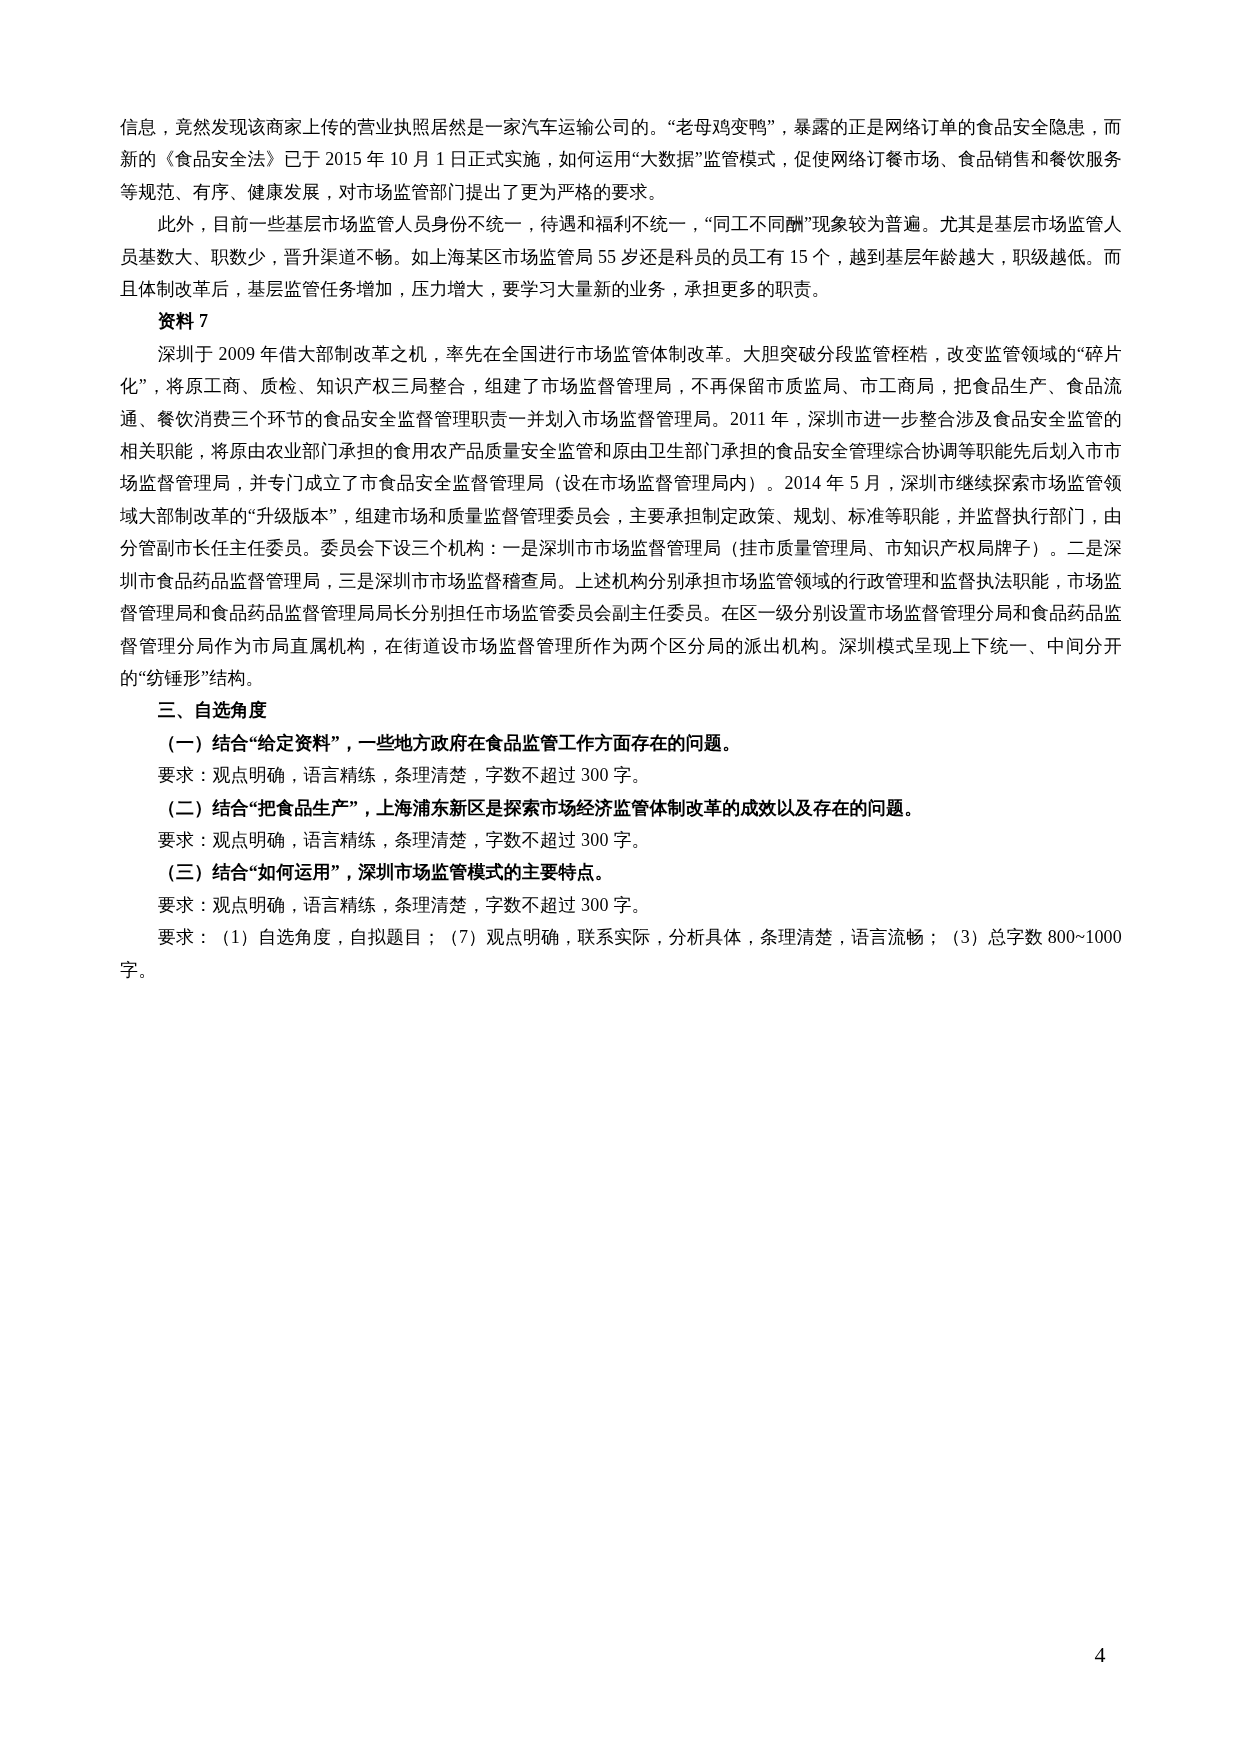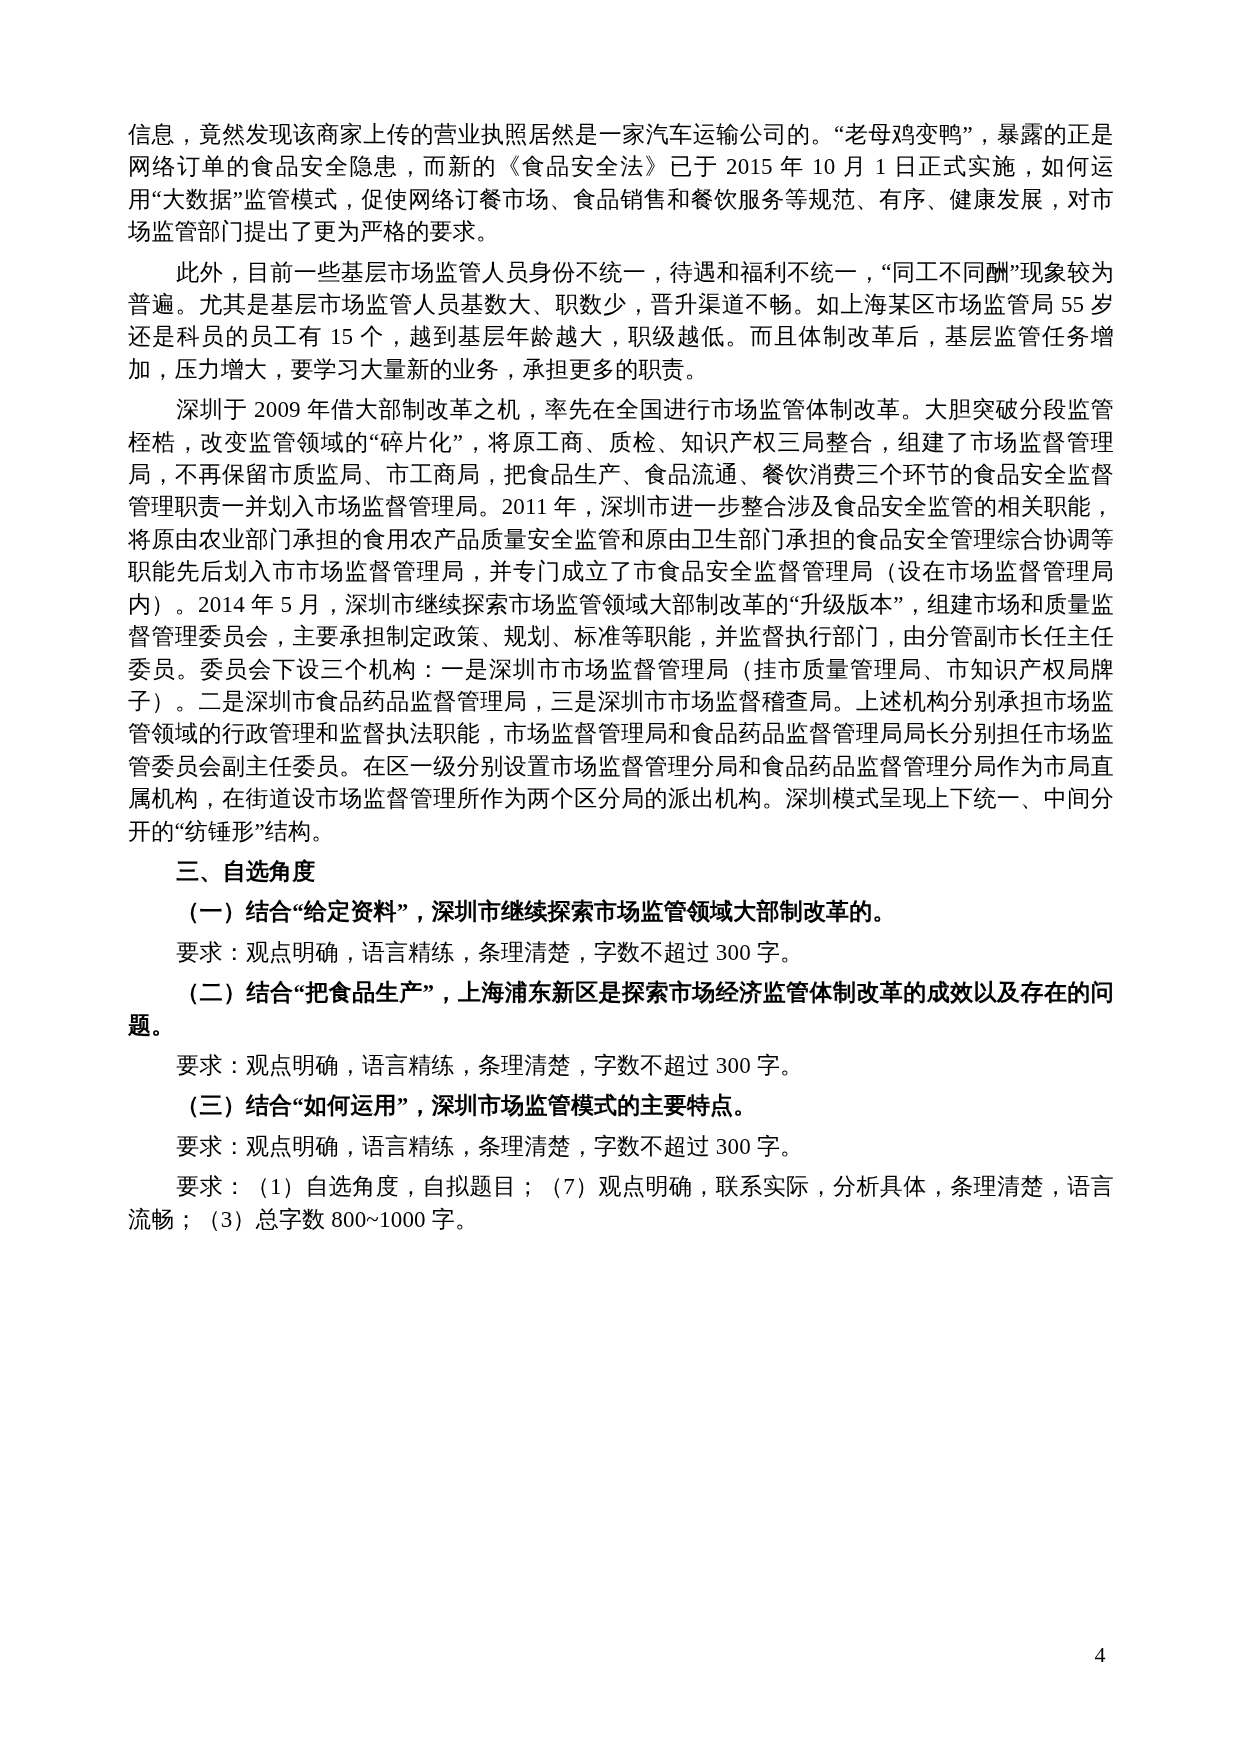--- a/index.html
+++ b/index.html
@@ -16,22 +16,22 @@
     font-family: "Liberation Serif", "DejaVu Serif", serif;
     color: #000000;
   }
   .content {
     position: absolute;
     left: 120px;
     top: 111px;
     width: 1002px;
   }
   .content p {
-    margin: 8px;
-    font-size: 23px;
+    margin: 0;
+    font-size: 18px;
     line-height: 32.4px;
     text-align: justify;
     text-justify: inter-character;
     word-break: break-all;
     letter-spacing: 0.2px;
   }
   .indent   { text-indent: 2.1em; }
   .bold     { font-weight: bold; }
   .page-number {
     position: absolute;
@@ -46,26 +46,27 @@
 </head>
 <body>
 
 <div class="page">
   <div class="content">
 
     <p>信息，竟然发现该商家上传的营业执照居然是一家汽车运输公司的。“老母鸡变鸭”，暴露的正是网络订单的食品安全隐患，而新的《食品安全法》已于 2015 年 10 月 1 日正式实施，如何运用“大数据”监管模式，促使网络订餐市场、食品销售和餐饮服务等规范、有序、健康发展，对市场监管部门提出了更为严格的要求。</p>
 
     <p class="indent">此外，目前一些基层市场监管人员身份不统一，待遇和福利不统一，“同工不同酬”现象较为普遍。尤其是基层市场监管人员基数大、职数少，晋升渠道不畅。如上海某区市场监管局 55 岁还是科员的员工有 15 个，越到基层年龄越大，职级越低。而且体制改革后，基层监管任务增加，压力增大，要学习大量新的业务，承担更多的职责。</p>
 
+    <p class="indent bold">资料 7</p>
 
     <p class="indent">深圳于 2009 年借大部制改革之机，率先在全国进行市场监管体制改革。大胆突破分段监管桎梏，改变监管领域的“碎片化”，将原工商、质检、知识产权三局整合，组建了市场监督管理局，不再保留市质监局、市工商局，把食品生产、食品流通、餐饮消费三个环节的食品安全监督管理职责一并划入市场监督管理局。2011 年，深圳市进一步整合涉及食品安全监管的相关职能，将原由农业部门承担的食用农产品质量安全监管和原由卫生部门承担的食品安全管理综合协调等职能先后划入市市场监督管理局，并专门成立了市食品安全监督管理局（设在市场监督管理局内）。2014 年 5 月，深圳市继续探索市场监管领域大部制改革的“升级版本”，组建市场和质量监督管理委员会，主要承担制定政策、规划、标准等职能，并监督执行部门，由分管副市长任主任委员。委员会下设三个机构：一是深圳市市场监督管理局（挂市质量管理局、市知识产权局牌子）。二是深圳市食品药品监督管理局，三是深圳市市场监督稽查局。上述机构分别承担市场监管领域的行政管理和监督执法职能，市场监督管理局和食品药品监督管理局局长分别担任市场监管委员会副主任委员。在区一级分别设置市场监督管理分局和食品药品监督管理分局作为市局直属机构，在街道设市场监督管理所作为两个区分局的派出机构。深圳模式呈现上下统一、中间分开的“纺锤形”结构。</p>
 
     <p class="indent bold">三、自选角度</p>
 
-    <p class="indent bold">（一）结合“给定资料”，深圳市继续探索市场监管领域大部制改革的。</p>
+    <p class="indent bold">（一）结合“给定资料”，一些地方政府在食品监管工作方面存在的问题。</p>
 
     <p class="indent">要求：观点明确，语言精练，条理清楚，字数不超过 300 字。</p>
 
     <p class="indent bold">（二）结合“把食品生产”，上海浦东新区是探索市场经济监管体制改革的成效以及存在的问题。</p>
 
     <p class="indent">要求：观点明确，语言精练，条理清楚，字数不超过 300 字。</p>
 
     <p class="indent bold">（三）结合“如何运用”，深圳市场监管模式的主要特点。</p>
 
     <p class="indent">要求：观点明确，语言精练，条理清楚，字数不超过 300 字。</p>

